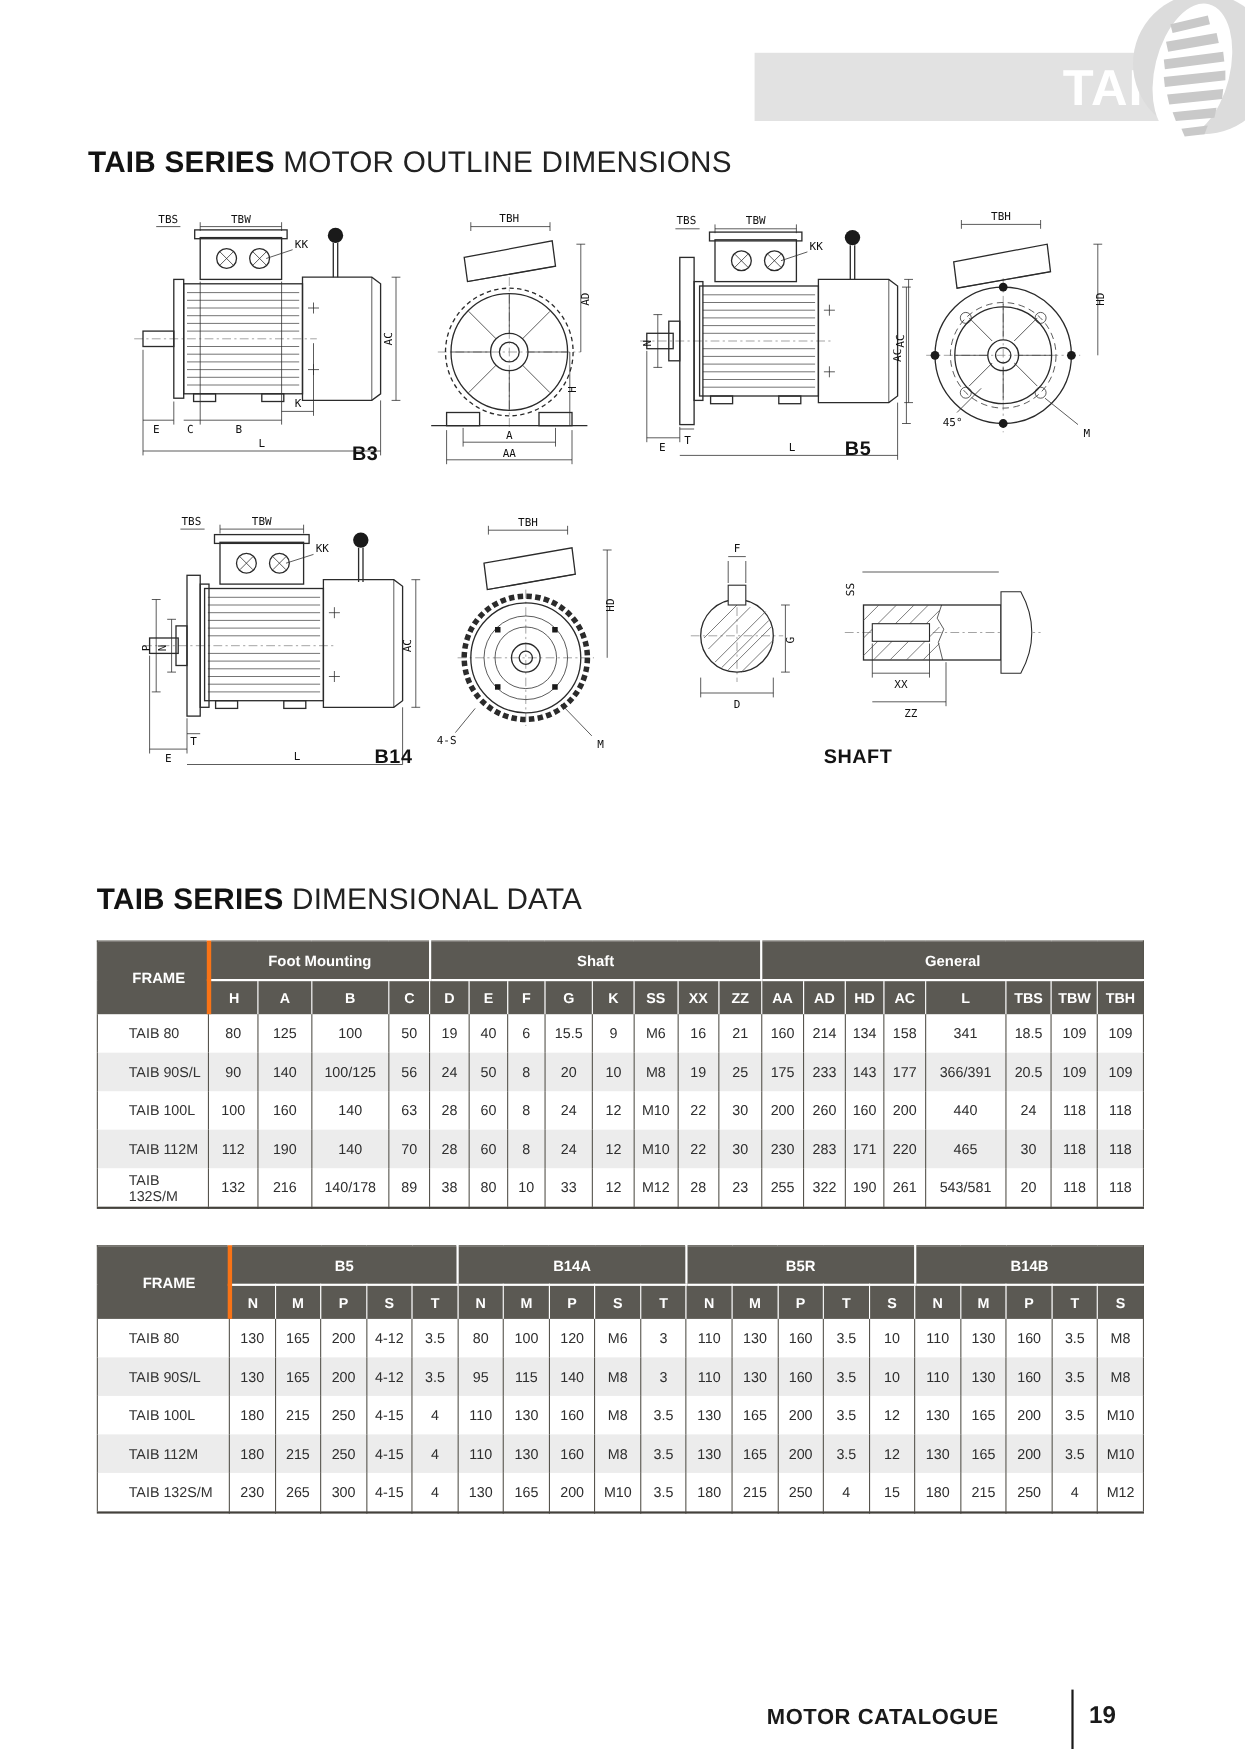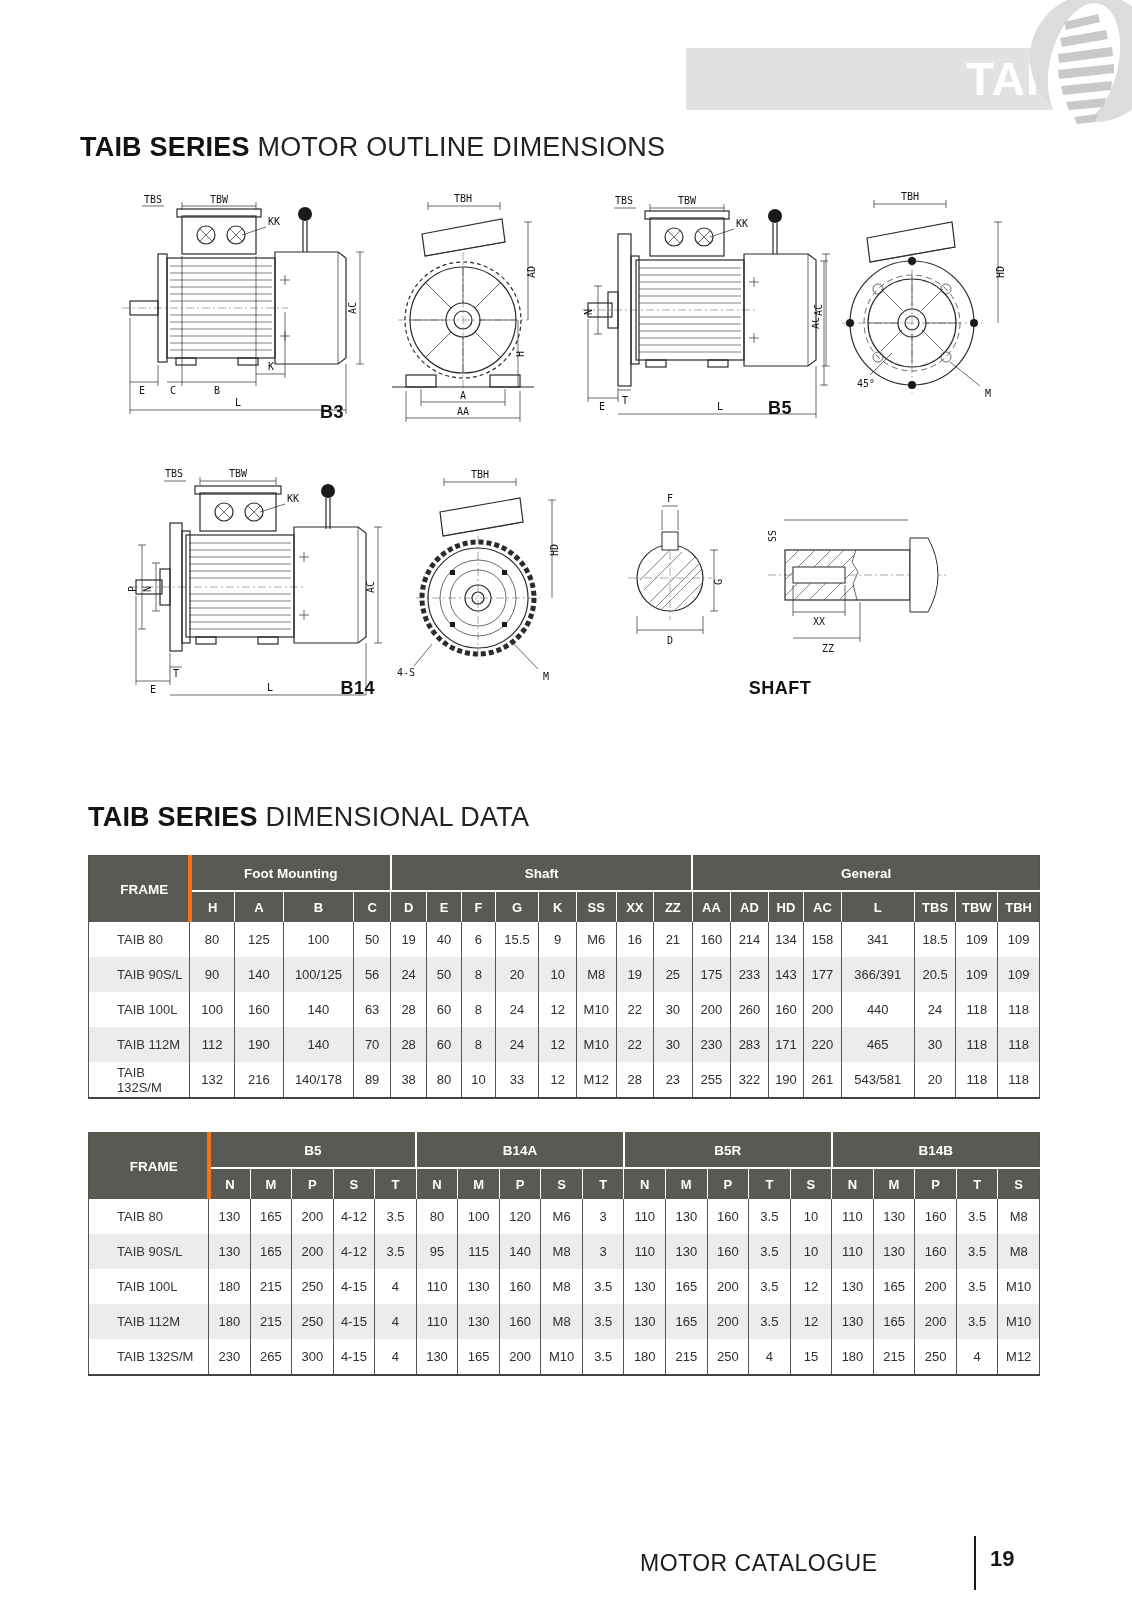--- a/index.html
+++ b/index.html
@@ -42,22 +42,22 @@
   .dim-table th{background:var(--table-header-bg,#5b5953);color:#fff;font-weight:700;padding:0}
   .frame-th{text-align:center;padding-left:12px !important;font-size:13.5px;border-right:4px solid #f97316}
   .group-th{font-size:13.5px;height:34px;border-bottom:2px solid #fff;border-left:2px solid #fff}
   .sub-th{font-size:13px;height:30px;border-left:1px solid #fff}
   .dim-table tbody td{height:33px;text-align:center;border-left:1px solid #56544d}
   .dim-table tbody tr:nth-child(even){background:var(--row-stripe,#ececec)}
   .dim-table tbody{border-bottom:2px solid #44423c}
   .frame-td{text-align:left !important;padding-left:28px;color:#333}
 
   
-  .footer-label{position:absolute;left:640px;top:1550px;width:325px;text-align:left;
-                font-size:23px;font-weight:400;letter-spacing:.5px;color:#1a1a1a}
+  .footer-label{position:absolute;left:640px;top:1550px;width:325px;text-align:center;
+                font-size:20px;font-weight:700;letter-spacing:.5px;color:#1a1a1a}
   .footer-divider{position:absolute;left:974px;top:1536px;width:2px;height:54px;background:#1a1a1a}
   .footer-page{position:absolute;left:990px;top:1546px;font-size:22px;font-weight:700;color:#1a1a1a}
 </style>
 </head>
 <body>
 
 <div class="page">
 
   <div class="banner">
     <span class="b1">TAIB</span>

